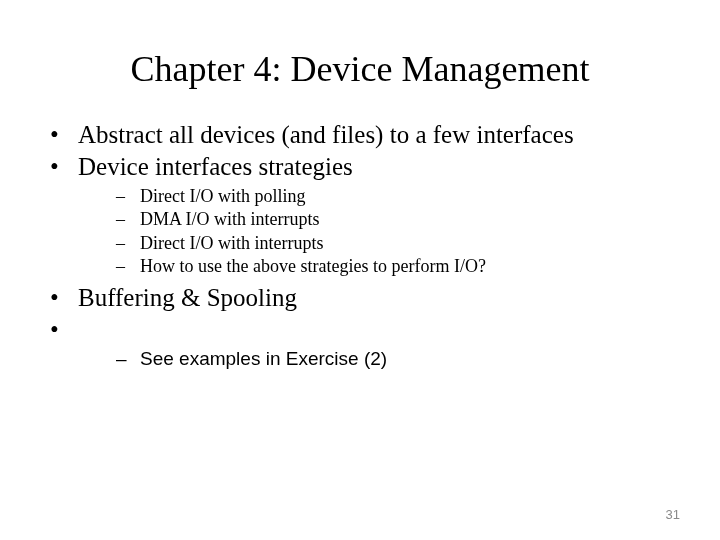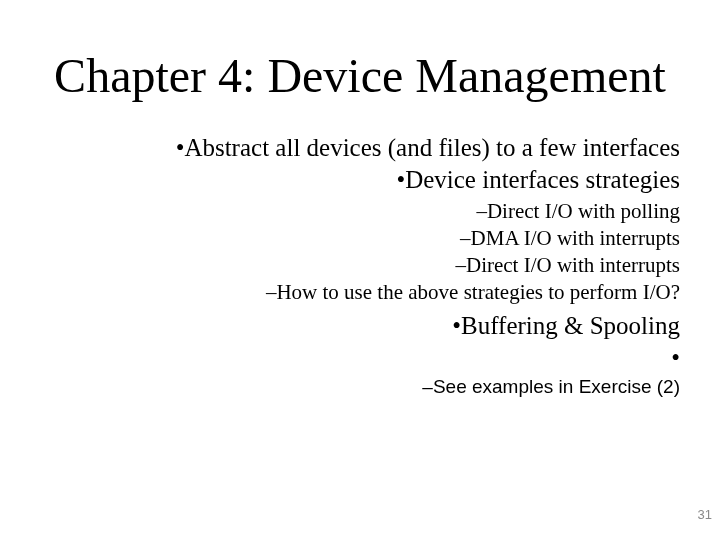--- a/index.html
+++ b/index.html
@@ -12,74 +12,73 @@
     color: #000;
   }
   .slide {
     position: relative;
     width: 720px;
     height: 540px;
     box-sizing: border-box;
   }
   .title {
     text-align: center;
-    font-size: 48px;
+    font-size: 36px;
     font-weight: normal;
     margin: 0;
     padding-top: 48px;
     padding-bottom: 28px;
   }
   .body {
     padding: 0 40px 0 50px;
   }
   ul.level1 {
     list-style: none;
     margin: 0;
     padding: 0;
-    text-align: right;
   }
   ul.level1 > li {
     font-size: 25px;
     line-height: 1.25;
     padding-left: 28px;
     text-indent: -28px;
     margin: 1px 0;
   }
   ul.level1 > li::before {
     content: "•";
     display: inline-block;
     width: 28px;
     text-indent: 0;
   }
   ul.level2 {
     list-style: none;
     margin: 2px 0 4px 0;
     padding: 0 0 0 38px;
   }
   ul.level2 > li {
-    font-size: 21px;
+    font-size: 18px;
     line-height: 1.25;
     padding-left: 24px;
     text-indent: -24px;
     margin: 1px 0;
   }
   ul.level2 > li::before {
     content: "–";
     display: inline-block;
     width: 24px;
     text-indent: 0;
   }
   ul.level2.small > li {
     font-family: Arial, Helvetica, sans-serif;
     font-size: 19px;
     line-height: 1.3;
   }
   .pagenum {
     position: absolute;
-    right: 8px;
+    right: 40px;
     bottom: 18px;
     font-family: Arial, Helvetica, sans-serif;
     font-size: 13px;
     color: #8a8a8a;
   }
 </style>
 </head>
 <body>
 
 <div class="slide">

